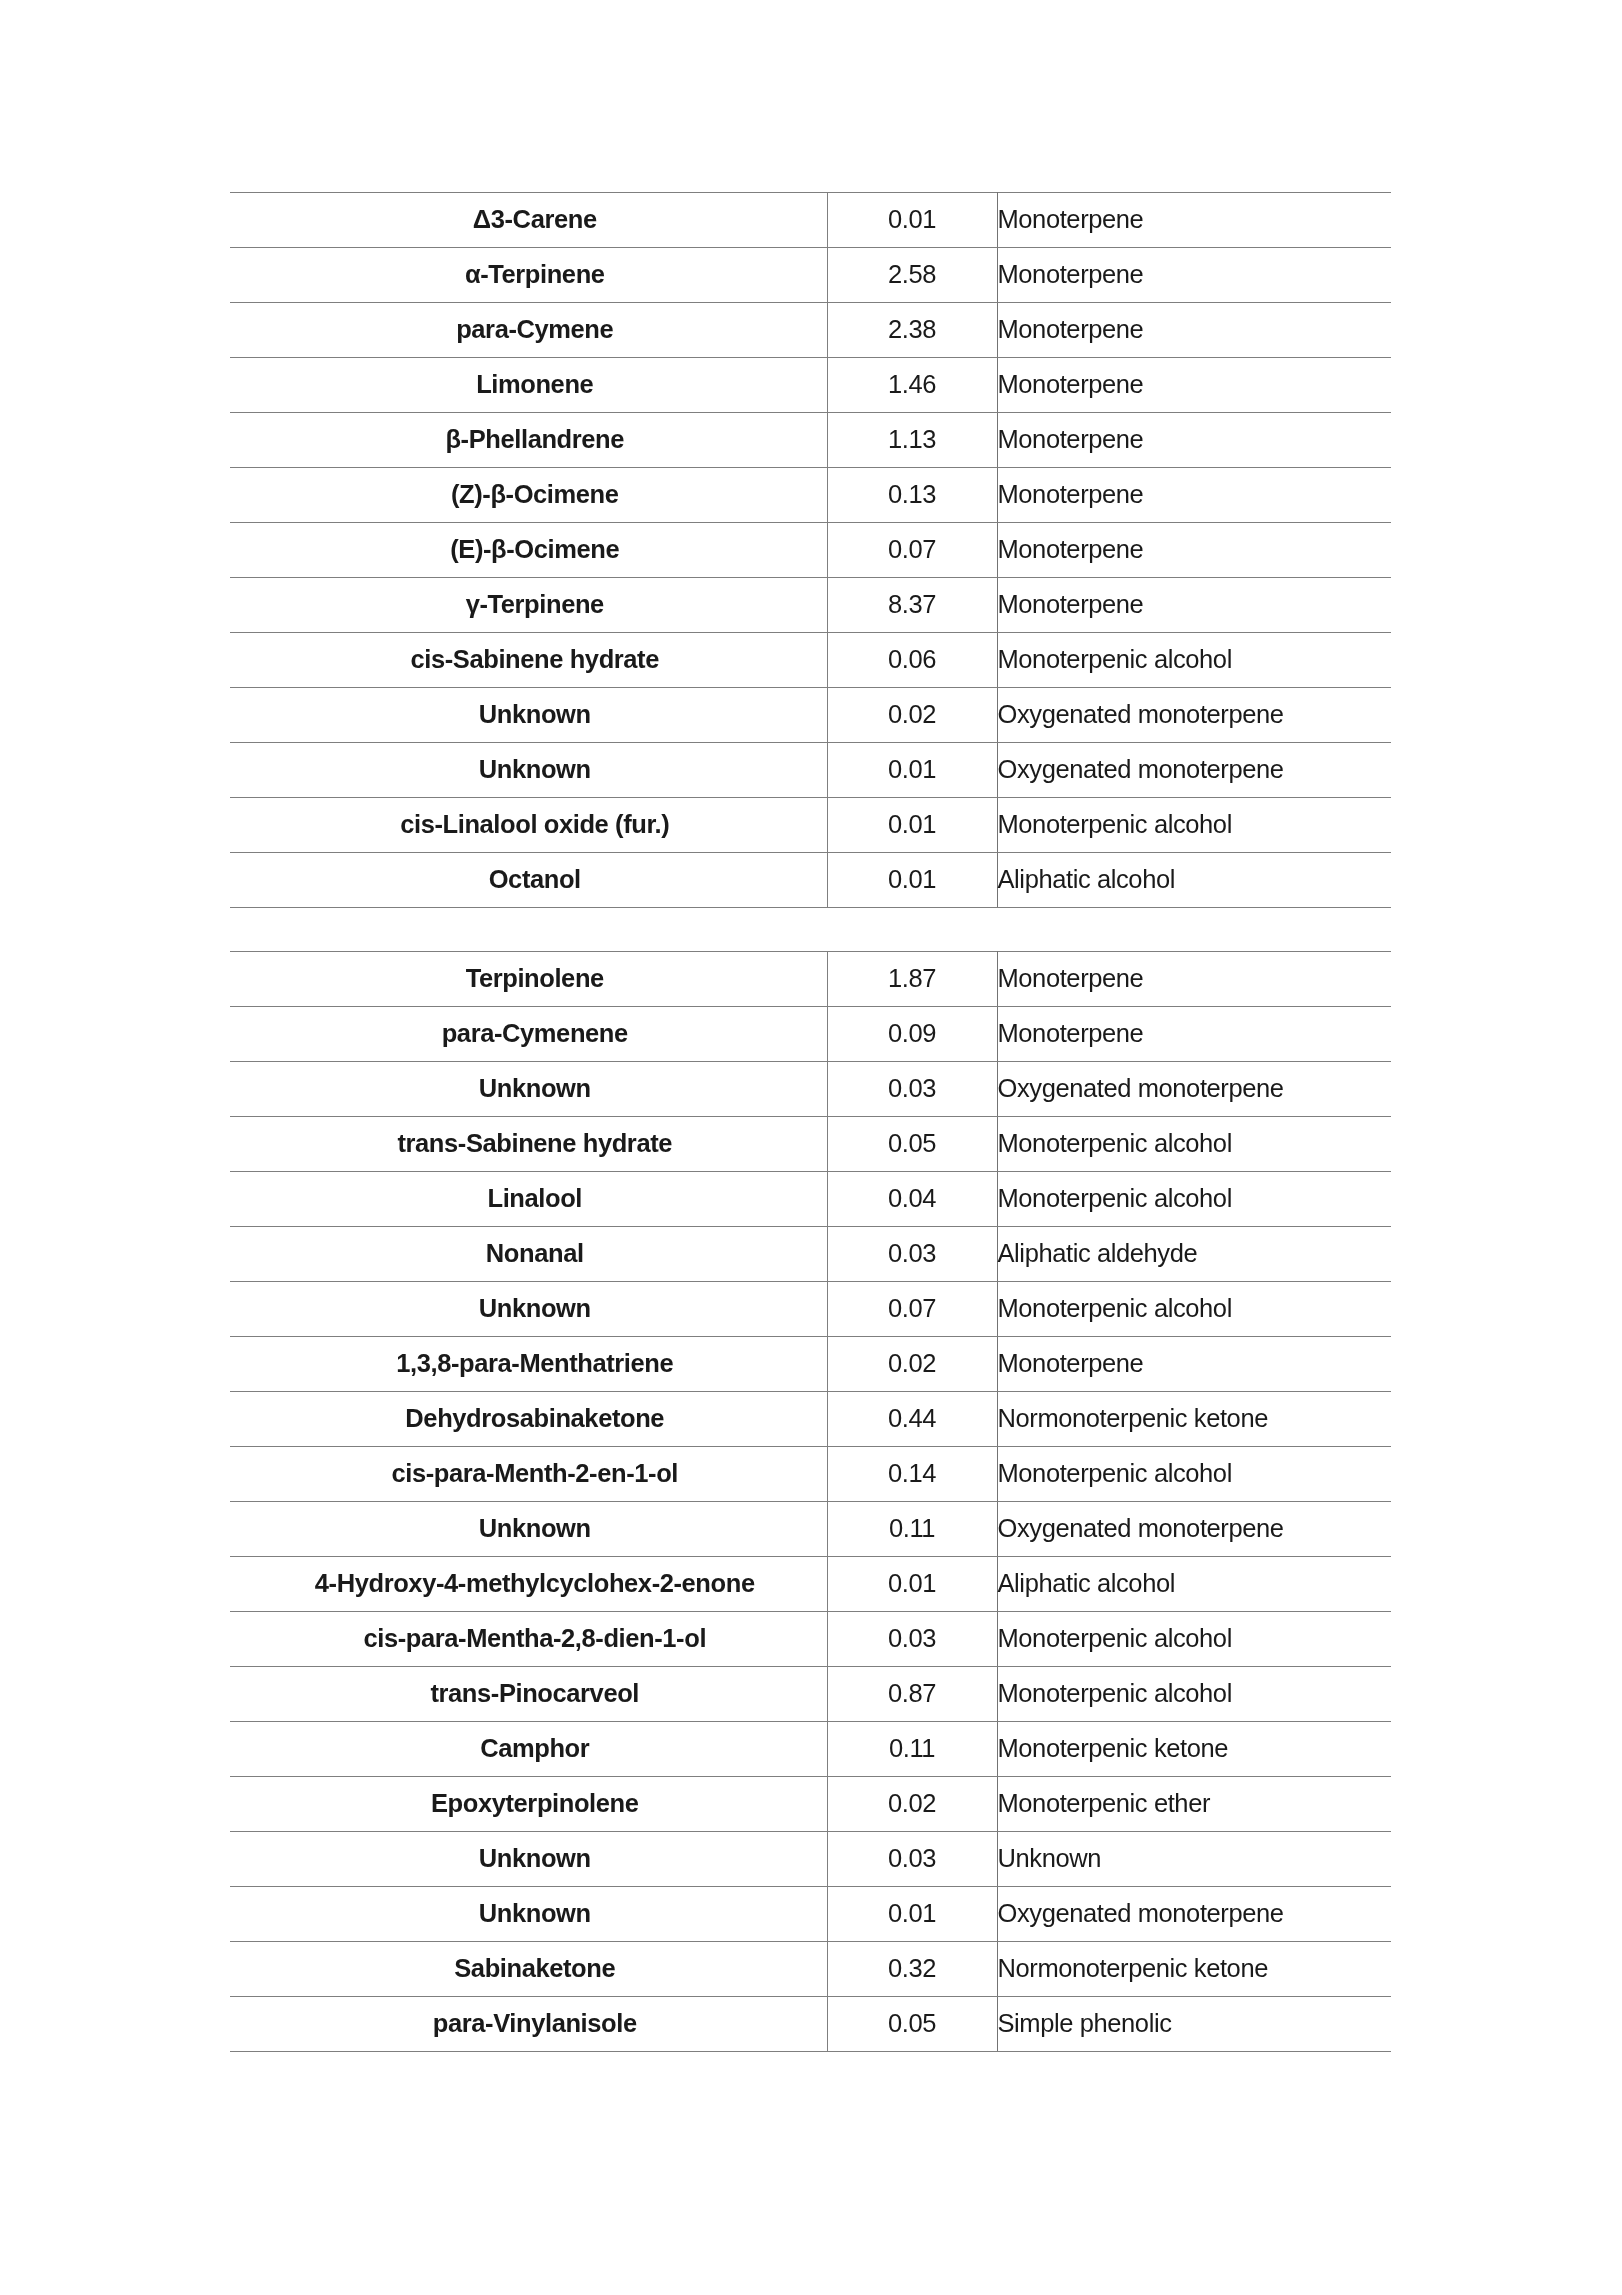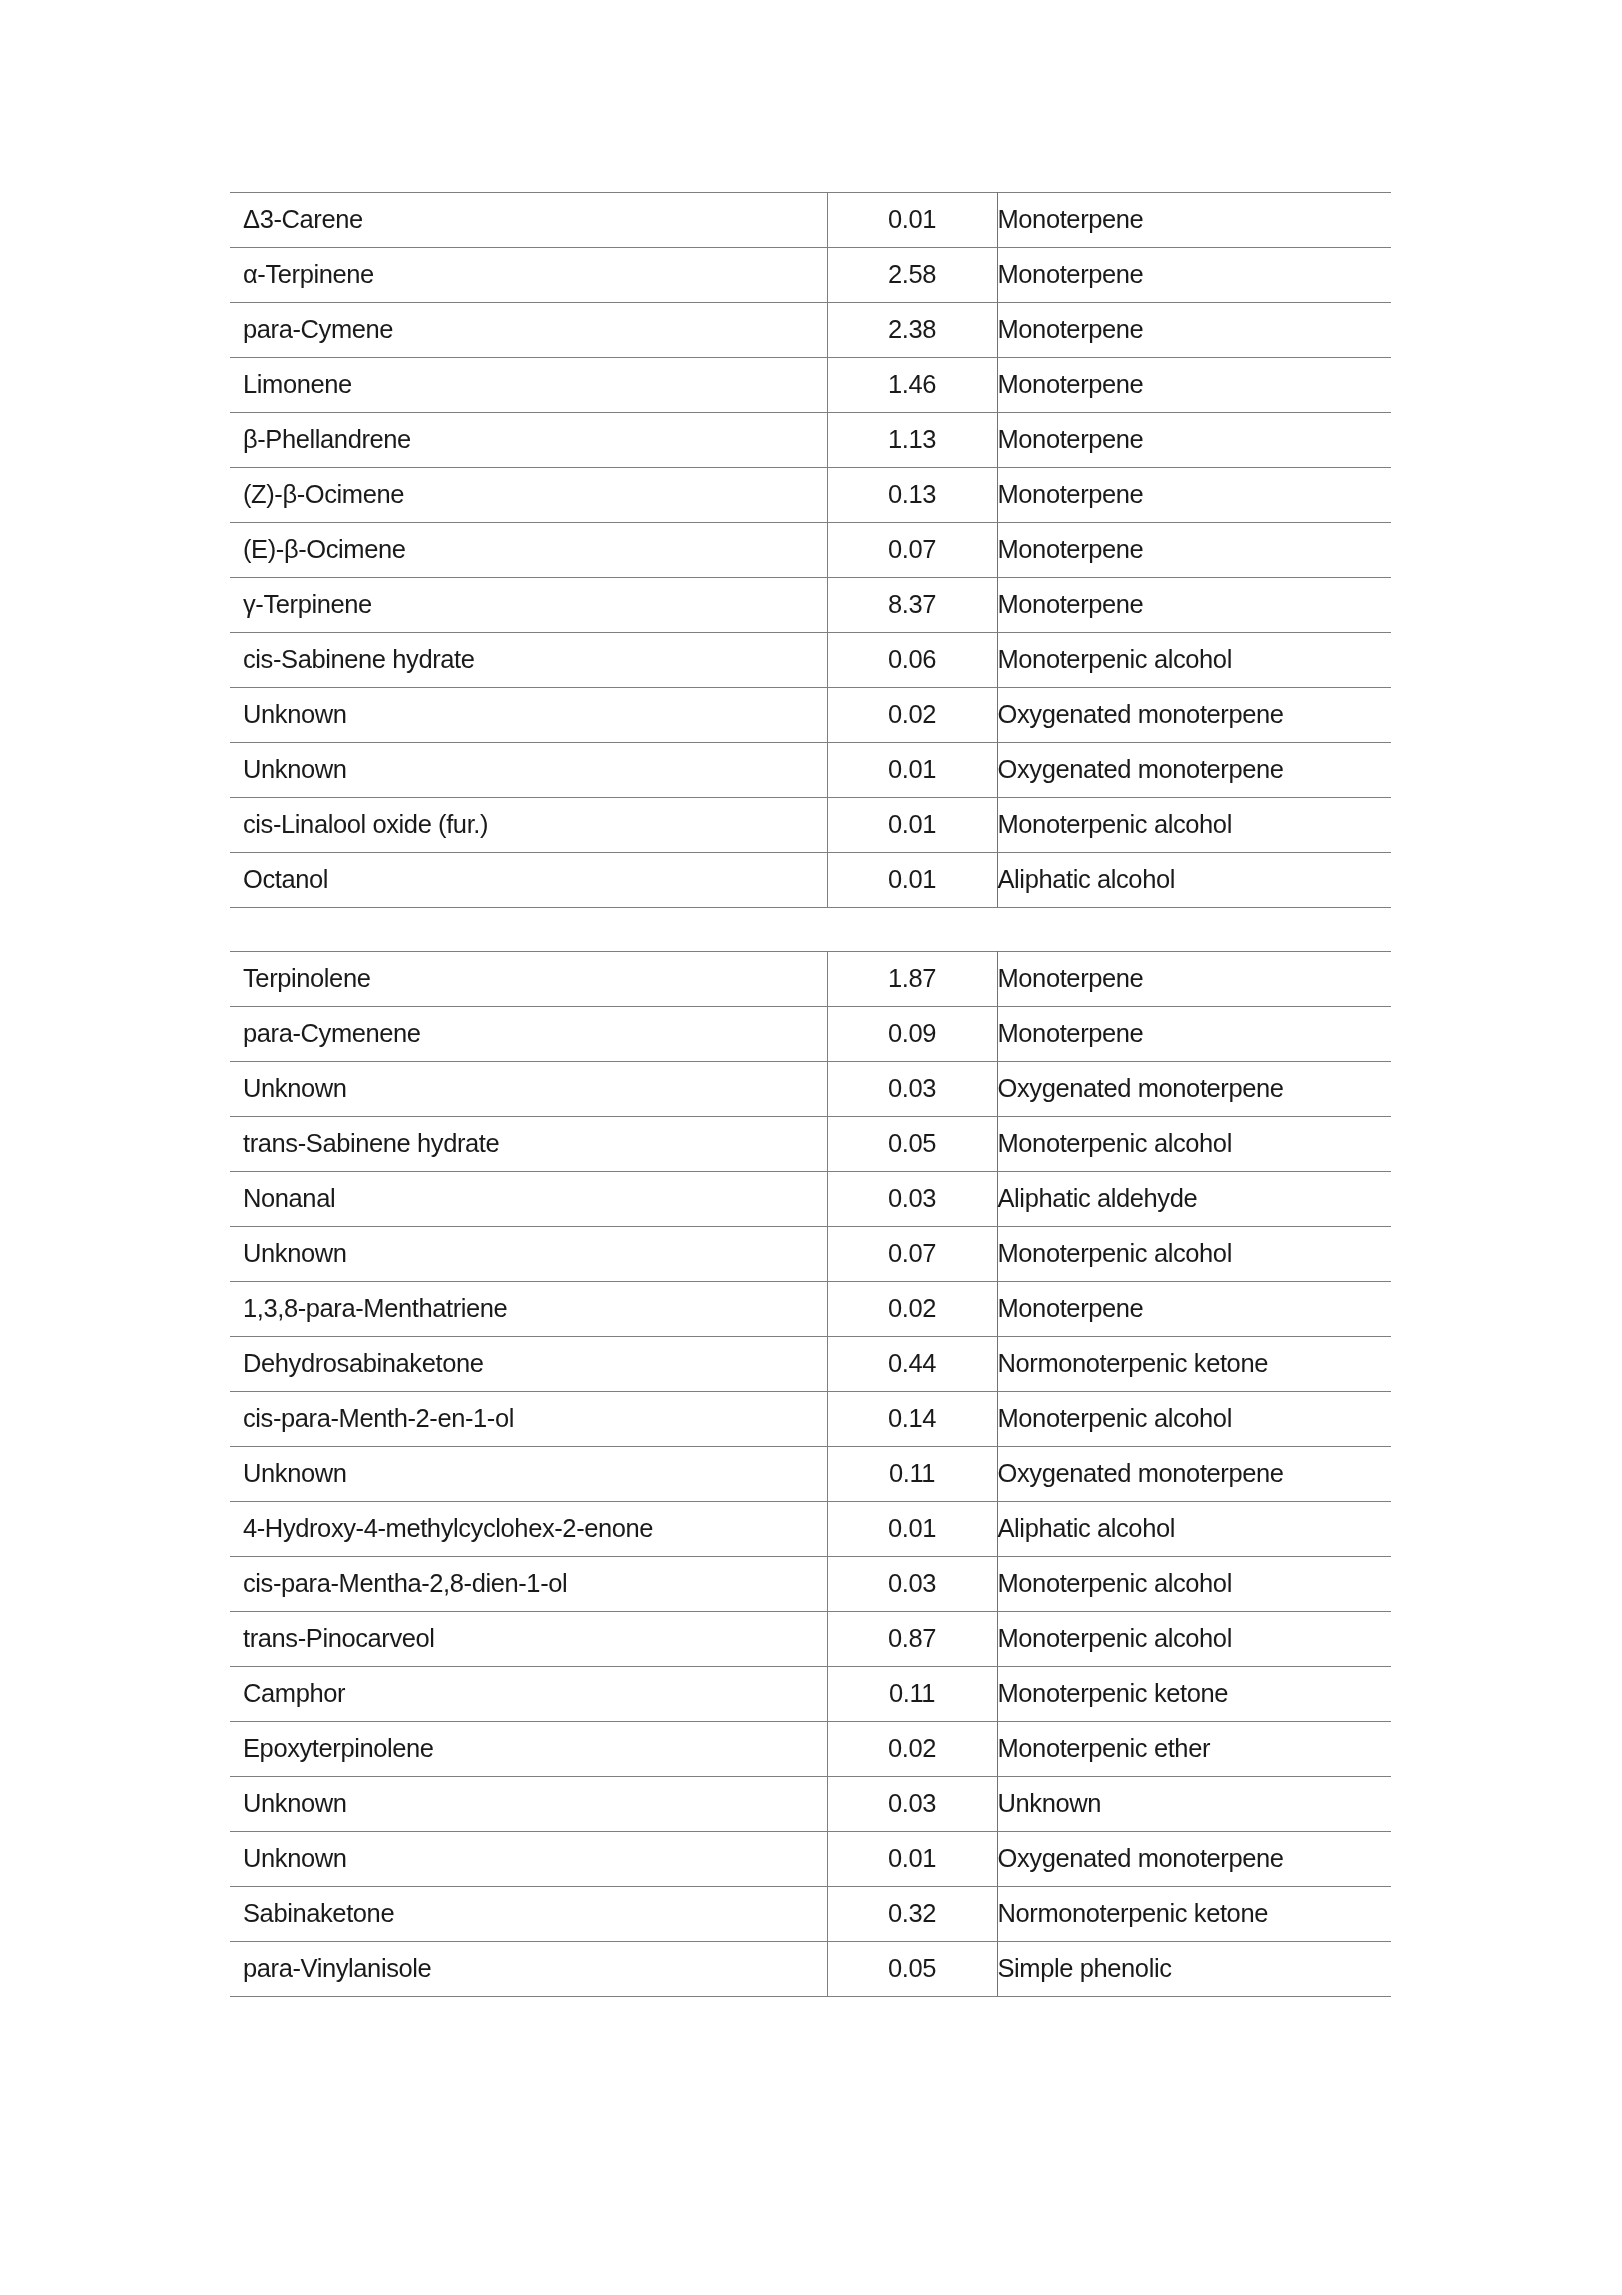--- a/index.html
+++ b/index.html
@@ -34,22 +34,23 @@
     border-top: 1.3px solid #7f7f7f;
     border-bottom: 1.3px solid #7f7f7f;
     padding: 0;
     font-size: 25.5px;
     line-height: 1;
     vertical-align: middle;
     white-space: nowrap;
     letter-spacing: -0.4px;
   }
   .comp-table td.name {
-    text-align: left;
+    text-align: center;
     padding-left: 13px;
+    font-weight: bold;
   }
   .comp-table td.val {
     text-align: center;
     border-left: 1px solid #7f7f7f;
     border-right: 1px solid #737373;
   }
   .comp-table td.cls {
   }
 </style>
 </head>
@@ -151,20 +152,25 @@
         <td class="name">Unknown</td>
         <td class="val">0.03</td>
         <td class="cls">Oxygenated monoterpene</td>
       </tr>
       <tr>
         <td class="name">trans-Sabinene hydrate</td>
         <td class="val">0.05</td>
         <td class="cls">Monoterpenic alcohol</td>
       </tr>
       <tr>
+        <td class="name">Linalool</td>
+        <td class="val">0.04</td>
+        <td class="cls">Monoterpenic alcohol</td>
+      </tr>
+      <tr>
         <td class="name">Nonanal</td>
         <td class="val">0.03</td>
         <td class="cls">Aliphatic aldehyde</td>
       </tr>
       <tr>
         <td class="name">Unknown</td>
         <td class="val">0.07</td>
         <td class="cls">Monoterpenic alcohol</td>
       </tr>
       <tr>

